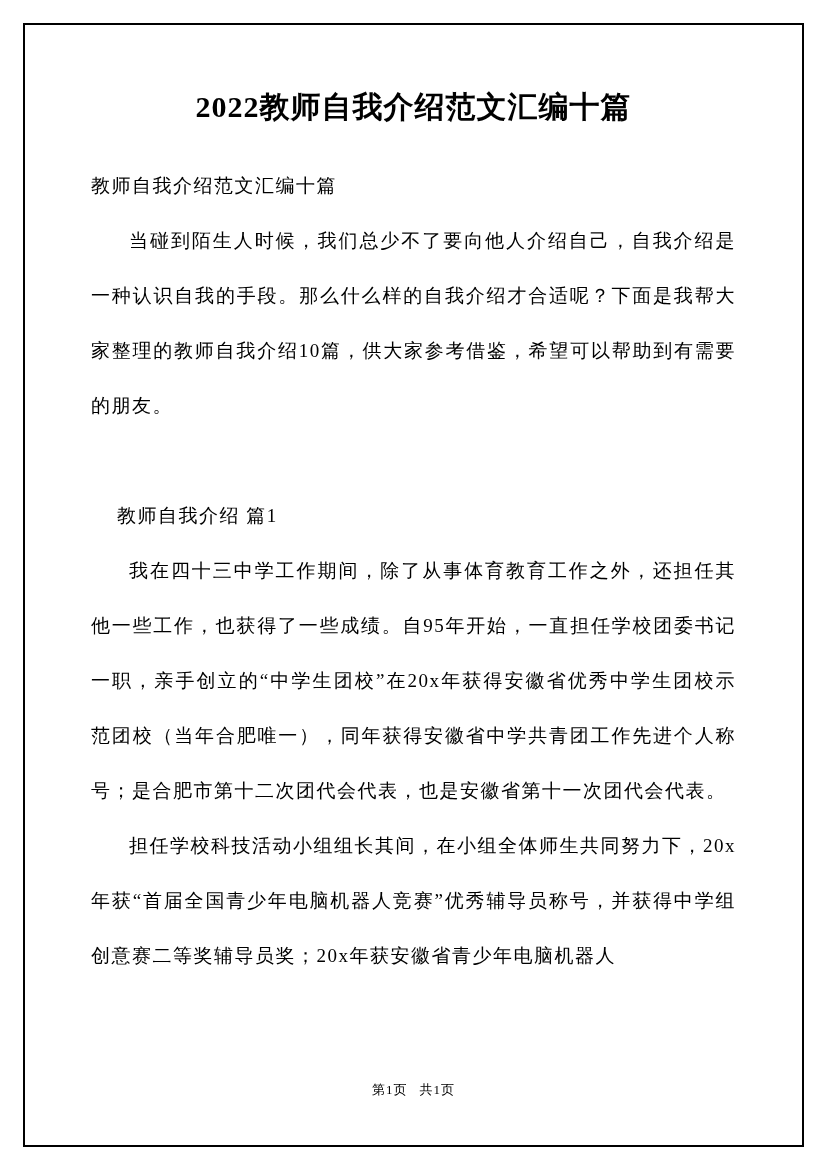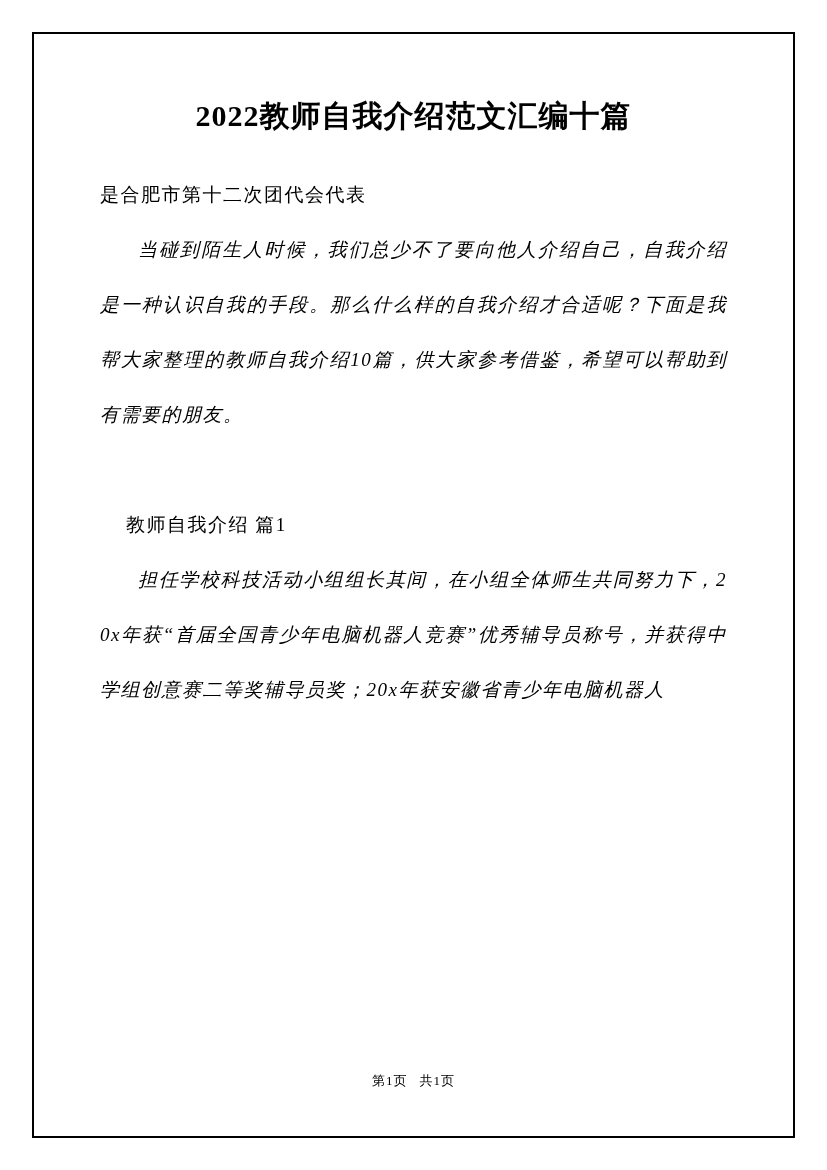--- a/index.html
+++ b/index.html
@@ -8,21 +8,21 @@
     background: #ffffff;
     font-family: "Liberation Serif", "DejaVu Serif", serif;
     color: #000000;
   }
   .page {
     position: relative;
     width: 827px;
     height: 1170px;
     background: #ffffff;
     box-sizing: border-box;
-    padding: 32px;
+    padding: 23px;
     margin: 0 auto;
     overflow: hidden;
   }
   .frame {
     position: relative;
     width: 100%;
     height: 100%;
     border: 2px solid #000000;
     box-sizing: border-box;
     padding: 62px 66px 90px 66px;
@@ -39,21 +39,20 @@
     margin: 0;
     font-size: 19px;
     line-height: 55px;
     letter-spacing: 1.5px;
     text-align: justify;
     text-justify: inter-ideograph;
     word-break: break-all;
   }
   .para.indent {
     text-indent: 2em;
-    font-style: italic;
   }
   .para.gap-before {
     margin-top: 55px;
     margin-left: 26px;
   }
   .footer {
     position: absolute;
     left: 0;
     bottom: 46px;
     width: 100%;
@@ -70,26 +69,27 @@
   }
 </style>
 </head>
 <body>
 
 <div class="page">
   <div class="frame">
 
     <h1 class="doc-title">2022教师自我介绍范文汇编十篇</h1>
 
-    <p class="para">是合肥市第十二次团代会代表</p>
+    <p class="para">教师自我介绍范文汇编十篇</p>
 
     <p class="para indent">当碰到陌生人时候，我们总少不了要向他人介绍自己，自我介绍是一种认识自我的手段。那么什么样的自我介绍才合适呢？下面是我帮大家整理的教师自我介绍10篇，供大家参考借鉴，希望可以帮助到有需要的朋友。</p>
 
     <p class="para gap-before">教师自我介绍 篇1</p>
 
+    <p class="para indent">我在四十三中学工作期间，除了从事体育教育工作之外，还担任其他一些工作，也获得了一些成绩。自95年开始，一直担任学校团委书记一职，亲手创立的“中学生团校”在20x年获得安徽省优秀中学生团校示范团校（当年合肥唯一），同年获得安徽省中学共青团工作先进个人称号；是合肥市第十二次团代会代表，也是安徽省第十一次团代会代表。</p>
 
     <p class="para indent">担任学校科技活动小组组长其间，在小组全体师生共同努力下，20x年获“首届全国青少年电脑机器人竞赛”优秀辅导员称号，并获得中学组创意赛二等奖辅导员奖；20x年获安徽省青少年电脑机器人</p>
 
     <div class="footer">
       <span class="pg first">第1页</span><span class="pg">共1页</span>
     </div>
 
   </div>
 </div>
 

